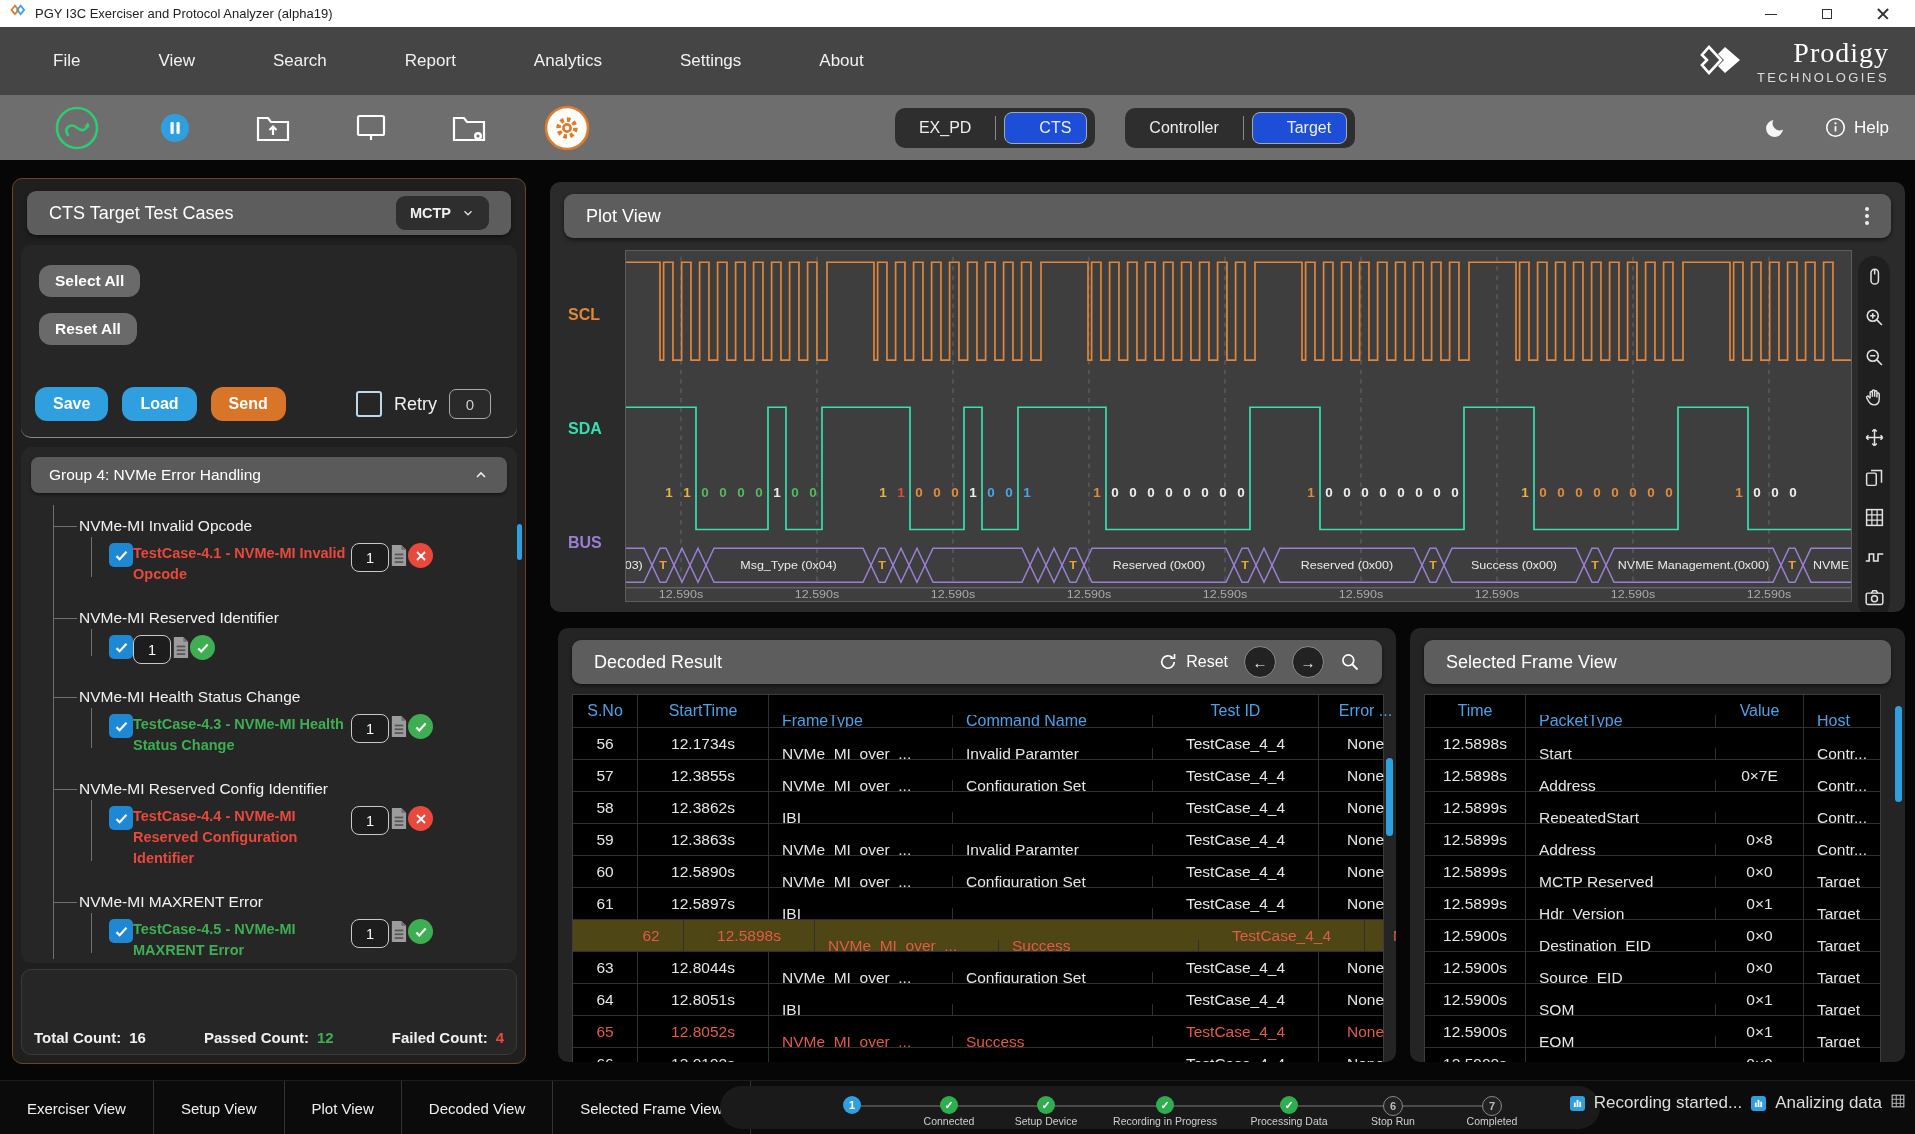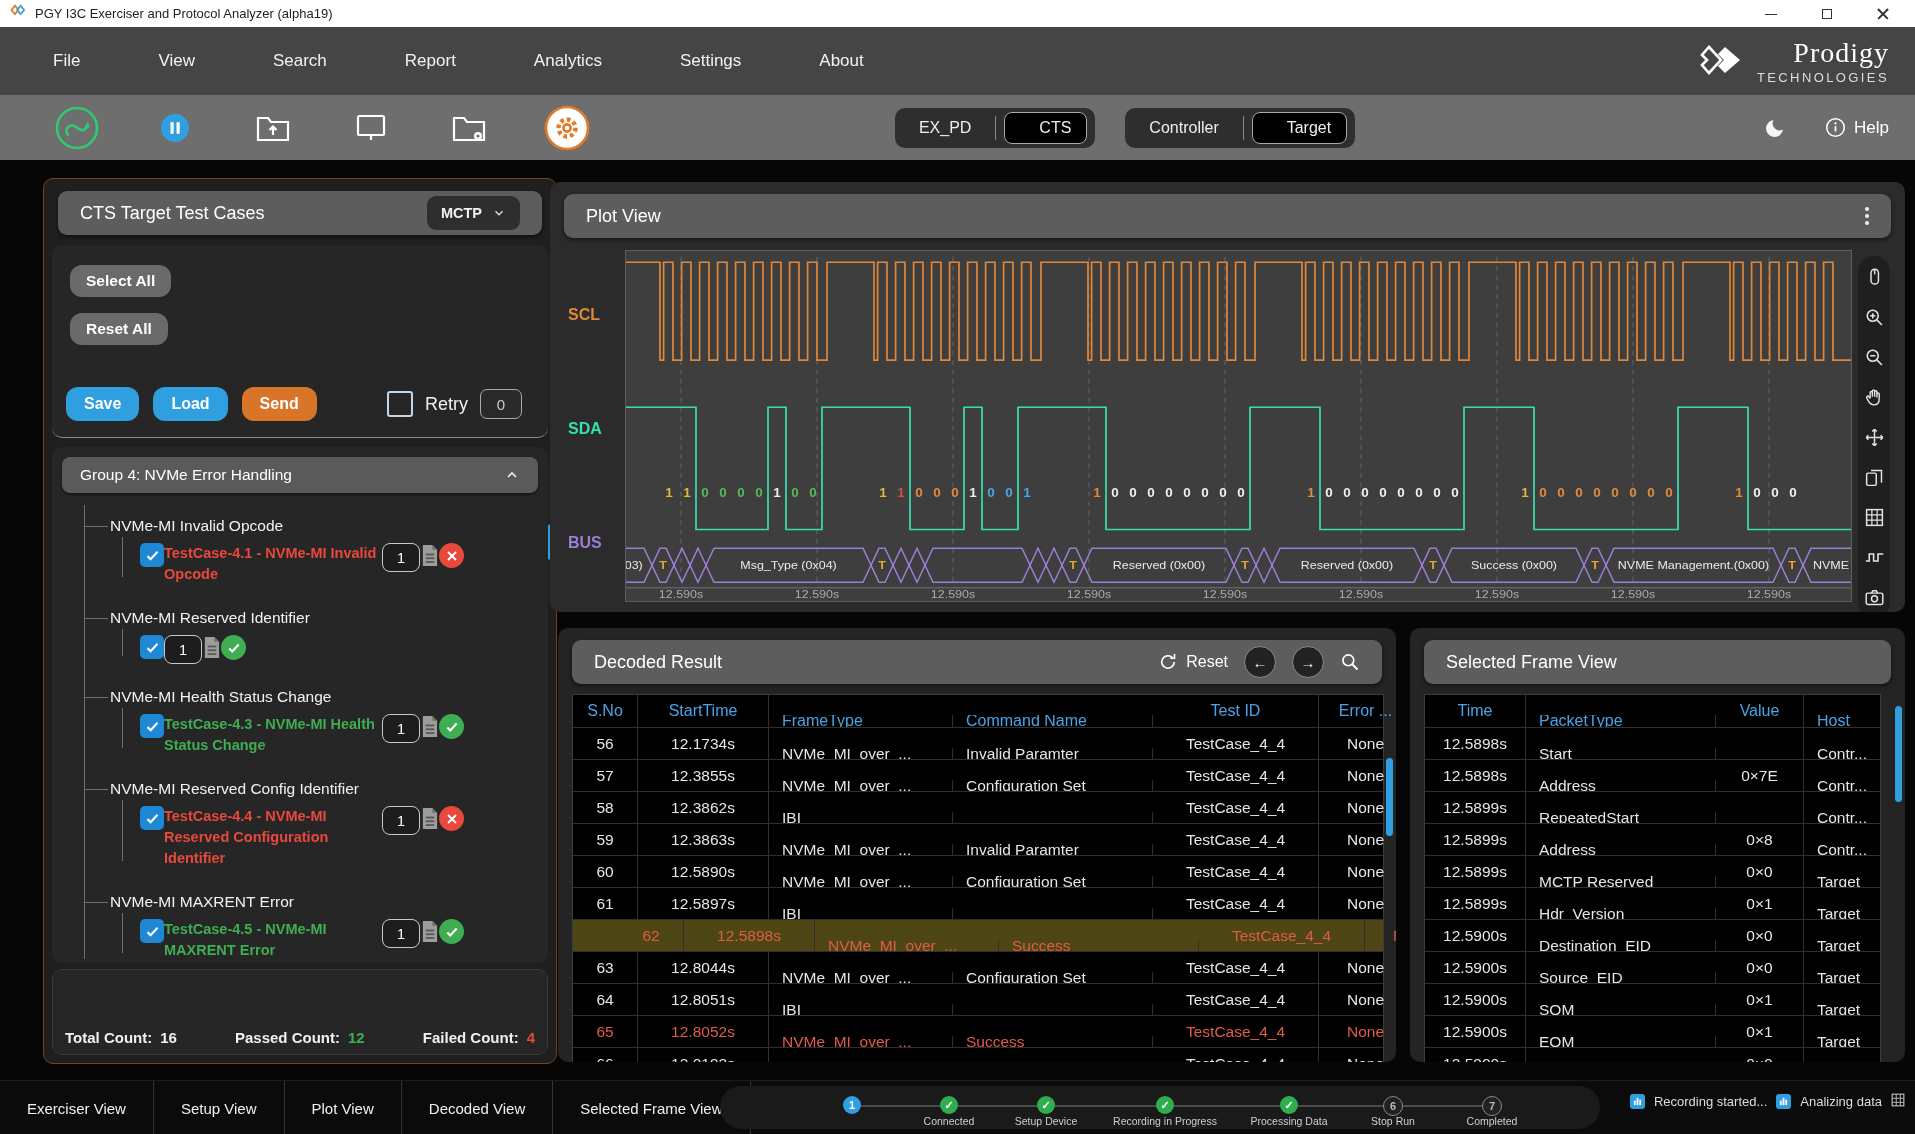--- a/index.html
+++ b/index.html
@@ -19,29 +19,29 @@
   .menu-item{color:#f2f2f2;font-size:17px;padding:10px 39px;cursor:pointer;}
   .brand{margin-left:auto;margin-right:26px;display:flex;align-items:center;gap:10px;}
   .brand-text{display:flex;flex-direction:column;align-items:flex-end;line-height:1;}
   .brand-name{font-family:"Liberation Serif",serif;font-size:28px;color:#fff;letter-spacing:1px;}
   .brand-sub{font-size:13px;letter-spacing:2.4px;color:#ddd;margin-top:4px;}
   
   .toolbar{position:absolute;top:95px;left:0;right:0;height:65px;background:#6e6e6e;display:flex;align-items:center;padding-left:52px;}
   .tb-icon{width:50px;height:50px;margin-right:48px;display:flex;align-items:center;justify-content:center;cursor:pointer;}
   .seg{background:#2e2e2e;border-radius:10px;height:40px;display:flex;align-items:center;padding:0 8px;gap:8px;}
   .seg .opt{color:#eee;font-size:16px;padding:6px 15px;border-radius:8px;cursor:pointer;border:1px solid transparent;}
-  .seg .opt.sel{background:#000000;border:1px solid #a8a8a8;padding-left:34px;}
+  .seg .opt.sel{background:#1d4ed8;border:1px solid #a8a8a8;padding-left:34px;}
   .seg .sep{width:1px;height:24px;background:#8a8a8a;}
   .help-wrap{display:flex;align-items:center;gap:8px;font-size:17px;color:#fff;margin-left:38px;margin-right:26px;cursor:pointer;}
   
   .panel{position:absolute;background:#242424;border-radius:10px;overflow:hidden;}
   .panel-hdr{position:absolute;left:14px;right:14px;top:12px;height:44px;background:#5d5d5d;border-radius:9px;
              display:flex;align-items:center;padding:0 22px;font-size:18px;color:#fff;box-shadow:0 2px 4px rgba(0,0,0,.5);}
   
-  #left-panel{left:12px;top:178px;width:512px;height:884px;background:#1f1f1f;border:1px solid #6e4420;margin-left:31px;}
+  #left-panel{left:12px;top:178px;width:512px;height:884px;background:#1f1f1f;border:1px solid #6e4420;}
   #cts-subcard{position:absolute;left:8px;right:8px;top:66px;height:192px;background:#262626;border-radius:10px;border-bottom:1px solid #8a8a8a;}
   .gray-btn{background:#6a6a6a;color:#fff;border:none;border-radius:12px;font-size:15.5px;padding:7px 16px;cursor:pointer;display:block;font-weight:600;}
   .blue-btn{background:#2f9fe0;color:#fff;border:none;border-radius:12px;font-size:16px;font-weight:700;padding:8px 18px;cursor:pointer;}
   .orange-btn{background:#d97528;color:#fff;border:none;border-radius:12px;font-size:16px;font-weight:700;padding:8px 18px;cursor:pointer;}
   .retry-box{position:absolute;right:26px;bottom:18px;display:flex;align-items:center;gap:12px;}
   .retry-check{width:22px;height:22px;border:2px solid #bcd8ea;border-radius:3px;background:transparent;cursor:pointer;}
   .retry-label{font-size:18px;color:#f0f0f0;}
   .retry-input{width:40px;height:28px;border:1px solid #aaa;border-radius:7px;background:#2a2a2a;color:#ccc;font-size:15px;
                display:flex;align-items:center;justify-content:center;}
   #group-area{position:absolute;left:8px;right:8px;top:268px;bottom:100px;background:#262626;border-radius:10px;overflow:hidden;}
@@ -101,21 +101,21 @@
   
   .bottombar{position:absolute;left:0;right:0;top:1080px;height:54px;background:#0b0b0b;display:flex;align-items:stretch;border-top:1px solid #1c1c1c;}
   .btab{display:flex;align-items:center;padding:0 27px;font-size:15px;color:#f0f0f0;border-right:1px solid #333;cursor:pointer;white-space:nowrap;}
   #steps-pill{position:absolute;left:720px;top:1086px;width:880px;height:43px;background:#1a1a1a;border-radius:22px;}
   #steps-line{position:absolute;top:19px;height:2px;background:#4a4a4a;}
   .step-marker{position:absolute;top:10px;width:18px;height:18px;border-radius:50%;transform:translateX(-50%);
                display:flex;align-items:center;justify-content:center;font-size:11px;font-weight:700;color:#fff;}
   .step-marker.done{background:#2eae4e;} .step-marker.active{background:#2f9fe0;}
   .step-marker.pending{background:#222;border:1.5px solid #888;color:#bbb;}
   .step-label{position:absolute;top:29px;transform:translateX(-50%);font-size:10.5px;color:#cfcfcf;white-space:nowrap;}
-  #status-area{position:absolute;right:10px;top:1093px;display:flex;align-items:center;gap:9px;font-size:13px;color:#ddd;}
+  #status-area{position:absolute;right:10px;top:1093px;display:flex;align-items:center;gap:9px;font-size:17px;color:#ddd;}
   .status-ic{width:15px;height:15px;border-radius:3px;background:#2f9fe0;display:flex;align-items:center;justify-content:center;}
 </style>
 </head>
 <body>
 
 <div id="app">
 
   <div class="titlebar">
     <span>
       <svg width="17" height="16" viewBox="0 0 24 22">

